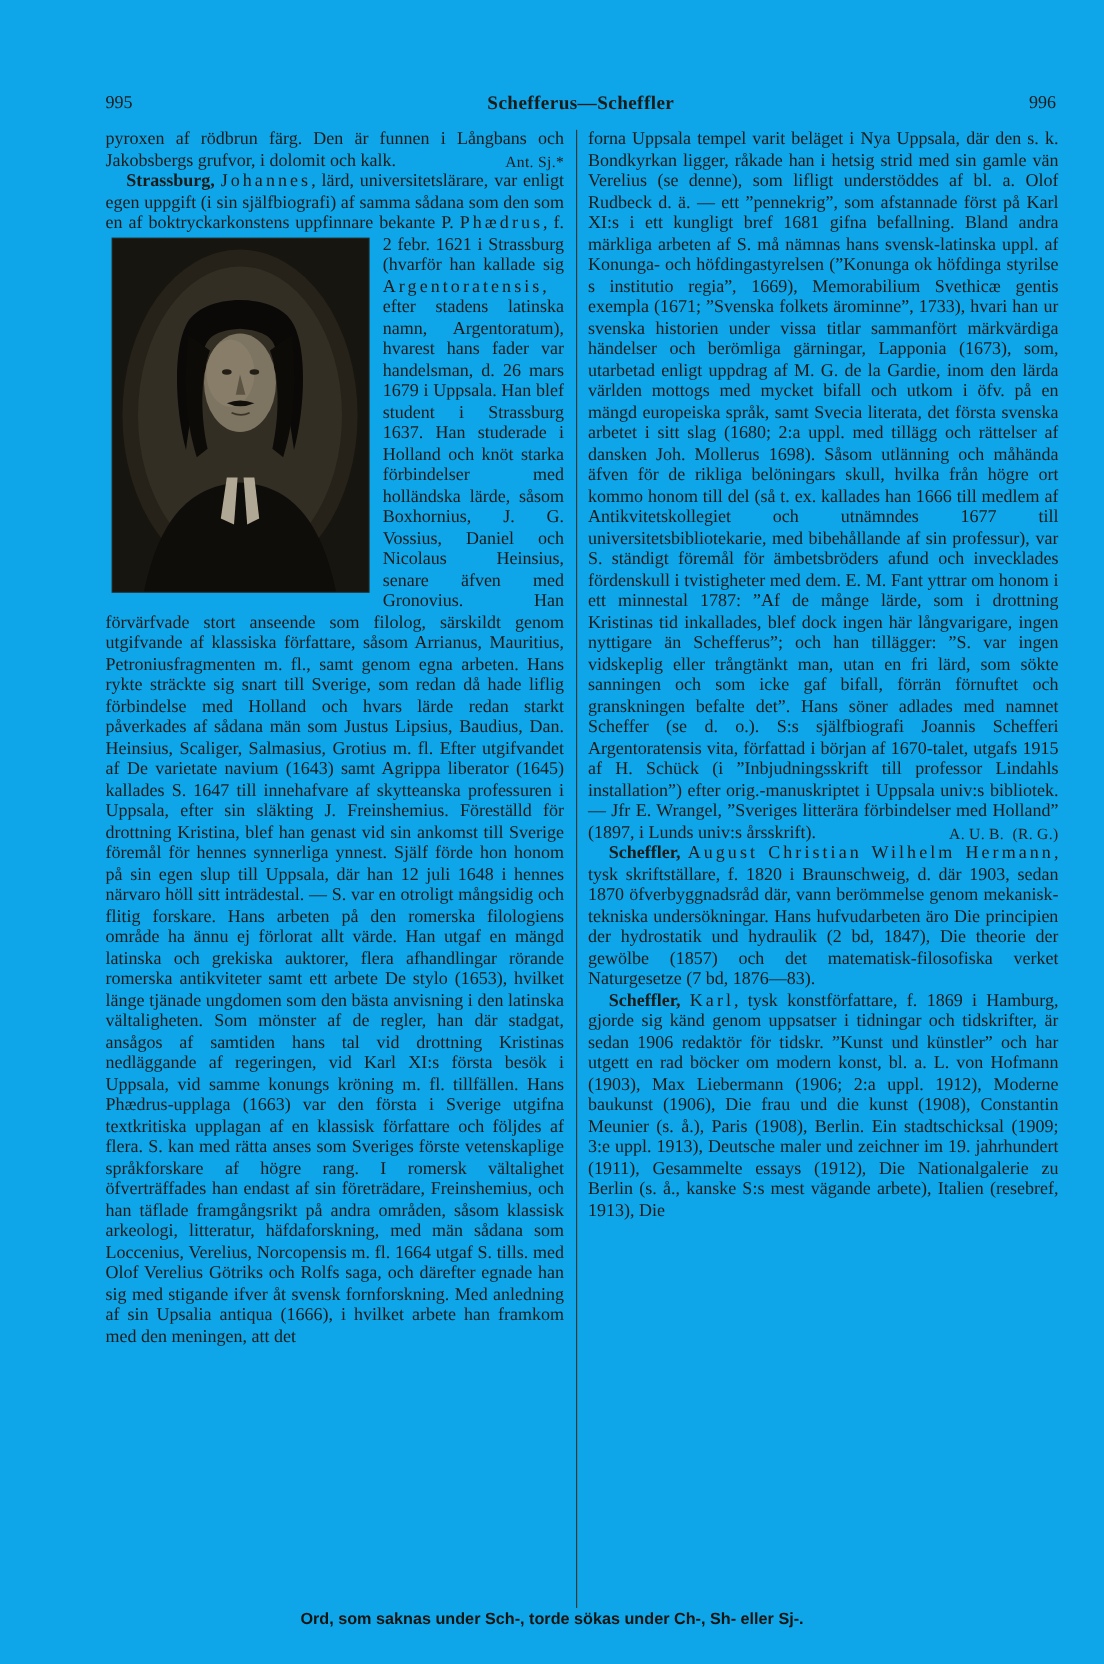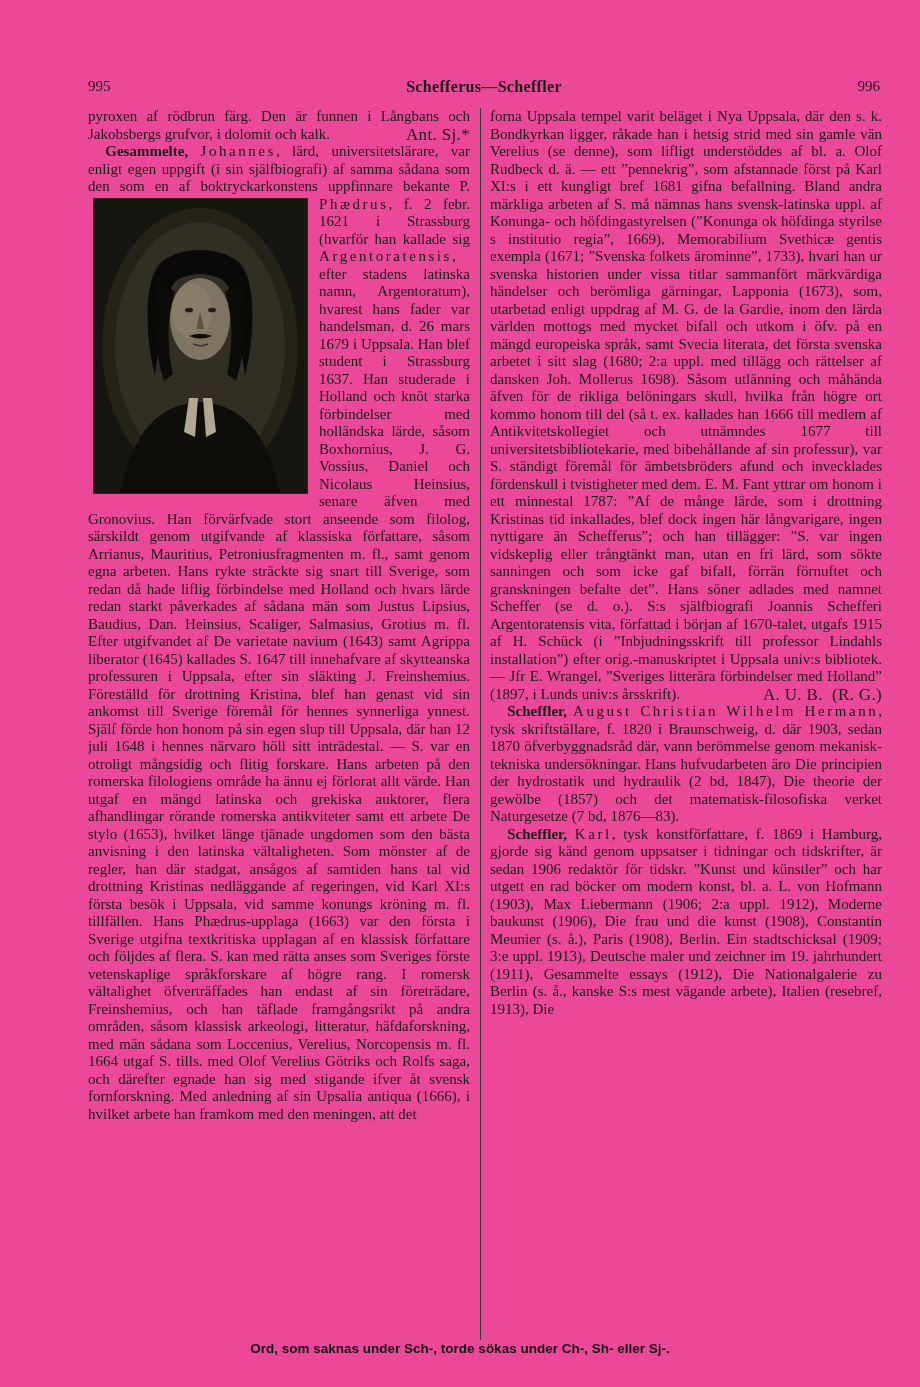--- a/index.html
+++ b/index.html
@@ -1,20 +1,20 @@
 <!DOCTYPE html>
 <html lang="sv"><head>
 <meta charset="utf-8">
 <style>
   html,body{margin:0;padding:0;background:#e8e6e0;}
   .page{
     position:relative;
     width:920px;height:1387px;
     margin:0 auto;
-    background:#ec4899;
+    background:#0ea5e9;
     color:#1c1b18;
     font-family:"Liberation Serif","DejaVu Serif",serif;
     overflow:hidden;
     box-sizing:border-box;
   }
   .header{
     position:absolute;top:78px;left:88px;right:40px;height:22px;
     font-size:15px;
   }
   .pgnum{position:absolute;top:0;}
@@ -37,21 +37,21 @@
   .col-left{width:392px;padding-right:10px;box-sizing:border-box;}
   .col-right{
     flex:1;border-left:1px solid #3a3833;padding-left:9px;box-sizing:border-box;
   }
   p.para{margin:0;padding:0;}
   p.para.indent{text-indent:1.15em;}
   .seg-n{font-style:normal;}
   .seg-b{font-weight:bold;}
   .seg-i{}
   .seg-sp{letter-spacing:.17em;}
-  .seg-sig{float:right;font-size:17px;letter-spacing:.02em;}
+  .seg-sig{float:right;font-size:13px;letter-spacing:.02em;}
   .portrait{
     float:left;
     width:213px;height:294px;
     margin:3px 12px 4px 6px;
     display:block;
     background:#181611;
     box-shadow:0 0 0 1px #2a2822;
   }
   .portrait svg{display:block;width:100%;height:100%;}
   .footer{
@@ -68,21 +68,21 @@
 
   <div class="header">
     <span class="pgnum left">995</span>
     <span class="title">Schefferus—Scheffler</span>
     <span class="pgnum right">996</span>
   </div>
 
   <div class="columns">
     <div class="col col-left" id="col-left">
         <p class="para"><span class="seg-n">pyroxen af rödbrun färg. Den är funnen i Långbans och Jakobsbergs grufvor, i dolomit och kalk.&nbsp; </span><span class="seg-sig">Ant. Sj.*</span></p>
-        <p class="para indent"><span class="seg-b">Gesammelte, </span><span class="seg-sp">Johannes</span><span class="seg-n">, lärd, universitetslärare, var enligt egen uppgift (i sin själfbiografi) af samma sådana som den som en af boktryckarkonstens uppfinnare bekante P. </span><span class="seg-sp">Phædrus</span><span class="seg-n">, f. 2 </span>
+        <p class="para indent"><span class="seg-b">Strassburg, </span><span class="seg-sp">Johannes</span><span class="seg-n">, lärd, universitetslärare, var enligt egen uppgift (i sin själfbiografi) af samma sådana som den som en af boktryckarkonstens uppfinnare bekante P. </span><span class="seg-sp">Phædrus</span><span class="seg-n">, f. 2 </span>
   <span class="portrait">
             <svg viewBox="0 0 213 294" xmlns="http://www.w3.org/2000/svg">
     <rect width="213" height="294" fill="#17150f"></rect>
     <ellipse cx="106" cy="147" rx="98" ry="138" fill="#262219"></ellipse>
     <ellipse cx="106" cy="147" rx="85" ry="124" fill="#332e24"></ellipse>
     <path d="M26 294 C40 226 70 205 106 203 C142 205 172 226 186 294 Z" fill="#0f0d09"></path>
     <path d="M61 72 C74 44 138 44 151 72 C162 94 160 142 151 176 C146 138 141 120 134 109 C139 90 136 77 106 75 C76 77 73 90 78 109 C71 120 66 138 61 176 C52 142 50 94 61 72 Z" fill="#0a0907"></path>
     <path d="M63 80 C58 122 61 152 70 182 L79 175 C72 142 74 112 81 93 Z" fill="#0d0b08"></path>
     <path d="M149 80 C154 122 151 152 142 182 L133 175 C140 142 138 112 131 93 Z" fill="#0d0b08"></path>
     <ellipse cx="106" cy="120" rx="30" ry="41" fill="#7e7462"></ellipse>

